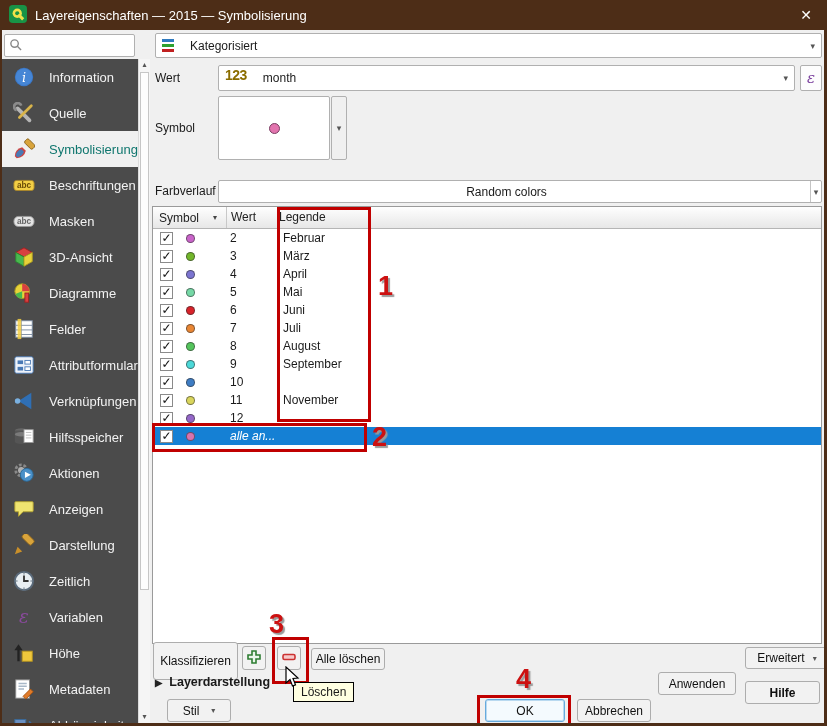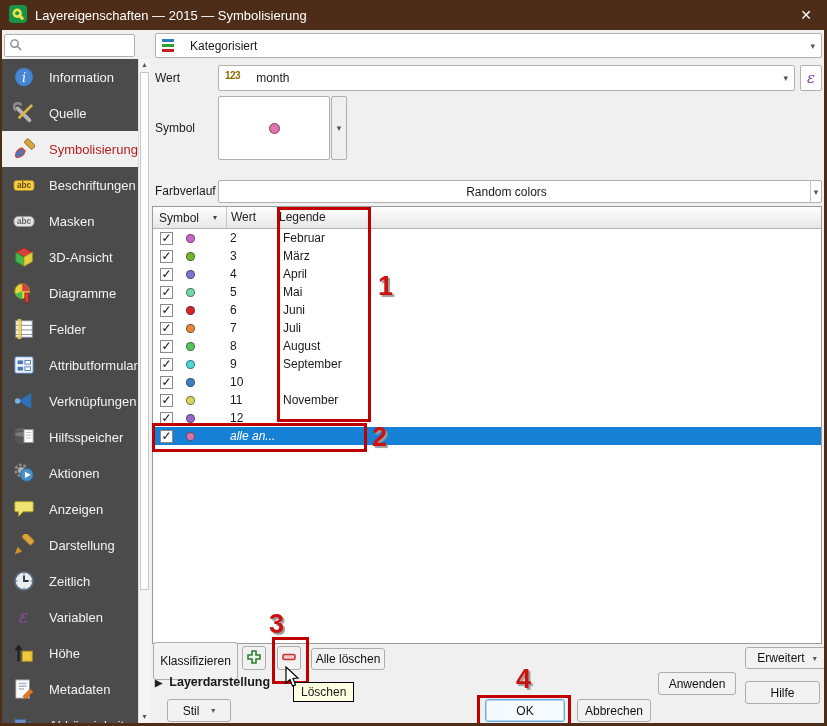--- a/index.html
+++ b/index.html
@@ -22,40 +22,40 @@
   .edge-b { left:0; right:0; bottom:0; height:3px; }
   
   .sidebar { position:absolute; left:2px; top:30px; width:148px; bottom:3px; background:#f0f0f0; }
   .searchbox {
     position:absolute; left:2px; top:4px; width:131px; height:23px; background:#fff;
     border:1px solid #b0b0b0; border-radius:2px; display:flex; align-items:center; padding:0 4px; gap:4px;
   }
   .searchbox input { border:none; outline:none; width:100px; font-family:inherit; font-size:12px; background:transparent; }
   .side-list { position:absolute; left:0; top:29px; width:136px; bottom:0; background:#4b4b4b; overflow:hidden; }
   .side-item { height:36px; display:flex; align-items:center; padding-left:10px; gap:13px; color:#f2f2f2; font-size:13px; cursor:default; }
-  .side-item.selected { background:#f0f0f0; color:#b91c1c; }
+  .side-item.selected { background:#f0f0f0; color:#0f766e; }
   .side-icon { width:24px; height:24px; display:flex; align-items:center; justify-content:center; flex:0 0 24px; }
   .side-scroll { position:absolute; left:136px; top:29px; width:12px; bottom:0; background:#f5f5f5; border-left:1px solid #dcdcdc; }
   .sarrow { position:absolute; left:0; width:11px; height:12px; font-size:8px; color:#555; text-align:center; line-height:12px; }
   .sarrow.up { top:0; } .sarrow.down { bottom:0; }
   .sthumb { position:absolute; left:1px; top:13px; width:9px; height:518px; background:#fdfdfd; border:1px solid #c6c6c6; }
   
   .main { position:absolute; left:150px; top:30px; width:674px; height:693px; background:#f0f0f0; }
   .lbl { position:absolute; left:5px; color:#1a1a1a; }
   .wert-lbl   { top:35px;  height:26px; line-height:26px; }
   .symbol-lbl { top:66px;  height:64px; line-height:64px; }
   .ramp-lbl   { top:150px; height:23px; line-height:23px; }
   .combo { position:absolute; background:#fff; border:1px solid #b0b0b0; border-radius:2px; display:flex; align-items:center; padding:0 6px; gap:16px; }
   .combo .arr { margin-left:auto; color:#555; font-size:9px; }
   .combo.renderer { left:5px; top:3px; width:667px; height:25px; }
   .cat-ic { display:inline-flex; flex-direction:column; gap:2px; }
   .cat-ic i { display:block; width:12px; height:3px; }
   .cat-ic .b1 { background:#2f7abf; } .cat-ic .b2 { background:#2fa12f; } .cat-ic .b3 { background:#c02020; }
   .combo.wert { left:68px; top:35px; width:577px; height:26px; }
-  .ftype { font-size:10px; font-weight:bold; color:#8a6d00; letter-spacing:-0.5px; position:relative; top:-3px; }
+  .ftype { font-size:14px; font-weight:bold; color:#8a6d00; letter-spacing:-0.5px; position:relative; top:-3px; }
   .eps-btn { position:absolute; left:650px; top:35px; width:22px; height:26px; background:#fdfdfd; border:1px solid #b0b0b0; border-radius:2px;
              font-family:"DejaVu Serif", serif; font-style:italic; font-size:15px; color:#7a3f9d; }
   .sym-preview { position:absolute; left:68px; top:66px; width:112px; height:64px; background:#fff; border:1px solid #b0b0b0; border-radius:2px;
                  display:flex; align-items:center; justify-content:center; }
   .sym-dot { width:11px; height:11px; border-radius:50%; border:1px solid #7a3d62; }
   .sym-arrow { position:absolute; left:181px; top:66px; width:16px; height:64px; background:#f0f0f0; border:1px solid #b0b0b0; border-radius:2px;
                display:flex; align-items:center; justify-content:center; font-size:9px; color:#555; }
   .combo.ramp { left:68px; top:150px; width:604px; height:23px; padding:0; }
   .ramp-txt { flex:1; text-align:center; }
   .ramp-arr { width:11px; height:100%; border-left:1px solid #c4c4c4; display:flex; align-items:center; justify-content:center; font-size:9px; color:#555; }
@@ -83,21 +83,21 @@
   .btn.minus { left:127px; top:616px; }
   .btn.alle { left:161px; top:618px; width:74px; height:22px; }
   .btn.erw { left:595px; top:617px; width:84px; height:22px; display:flex; align-items:center; justify-content:center; gap:8px; }
   .btn.erw .arr, .btn.stil .arr { font-size:8px; color:#555; }
   .expander { position:absolute; left:5px; top:645px; display:flex; align-items:center; gap:7px; font-weight:bold; font-size:12.5px; }
   .expander .tri { font-size:9.5px; color:#222; }
   .btn.stil { left:5px; top:669px; width:64px; height:23px; display:flex; align-items:center; justify-content:center; gap:12px;margin-left:12px; }
   .btn.ok { left:335px; top:669px; width:80px; height:23px; border-color:#66aadd; background:#f4fafe; box-shadow:inset 0 0 0 1px #b9d9f0; }
   .btn.abbr { left:427px; top:669px; width:74px; height:23px; }
   .btn.anw  { left:508px; top:642px; width:78px; height:23px; }
-  .btn.hilfe{ left:595px; top:651px; width:75px; height:23px; }
+  .btn.hilfe{ left:595px; top:651px; width:75px; height:23px;font-weight:bold; }
   
   .ann { position:absolute; border:3px solid #c00000; z-index:30; pointer-events:none; }
   .box1 { left:277px; top:207px; width:94px;  height:215px; }
   .box2 { left:152px; top:423px; width:215px; height:29px; }
   .box3 { left:272px; top:637px; width:37px;  height:47px; }
   .box4 { left:477px; top:695px; width:94px;  height:31px; }
   .ann-num { position:absolute; font-size:27px; font-weight:bold; color:#cc1111; text-shadow:2px 2px 1px #9a9a9a; z-index:31; line-height:1; }
   .n1 { left:378px; top:273px; } .n2 { left:372px; top:424px; }
   .n3 { left:269px; top:611px; } .n4 { left:516px; top:666px; }
   .qtooltip { position:absolute; left:293px; top:682px; background:#ffffe1; border:1px solid #000; padding:2px 7px; font-size:12px; z-index:40; }

